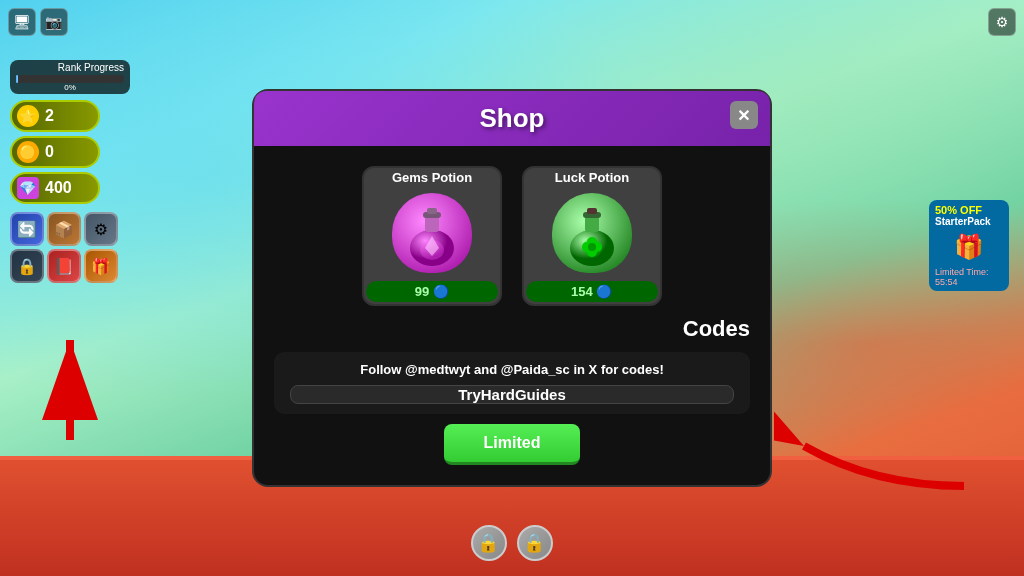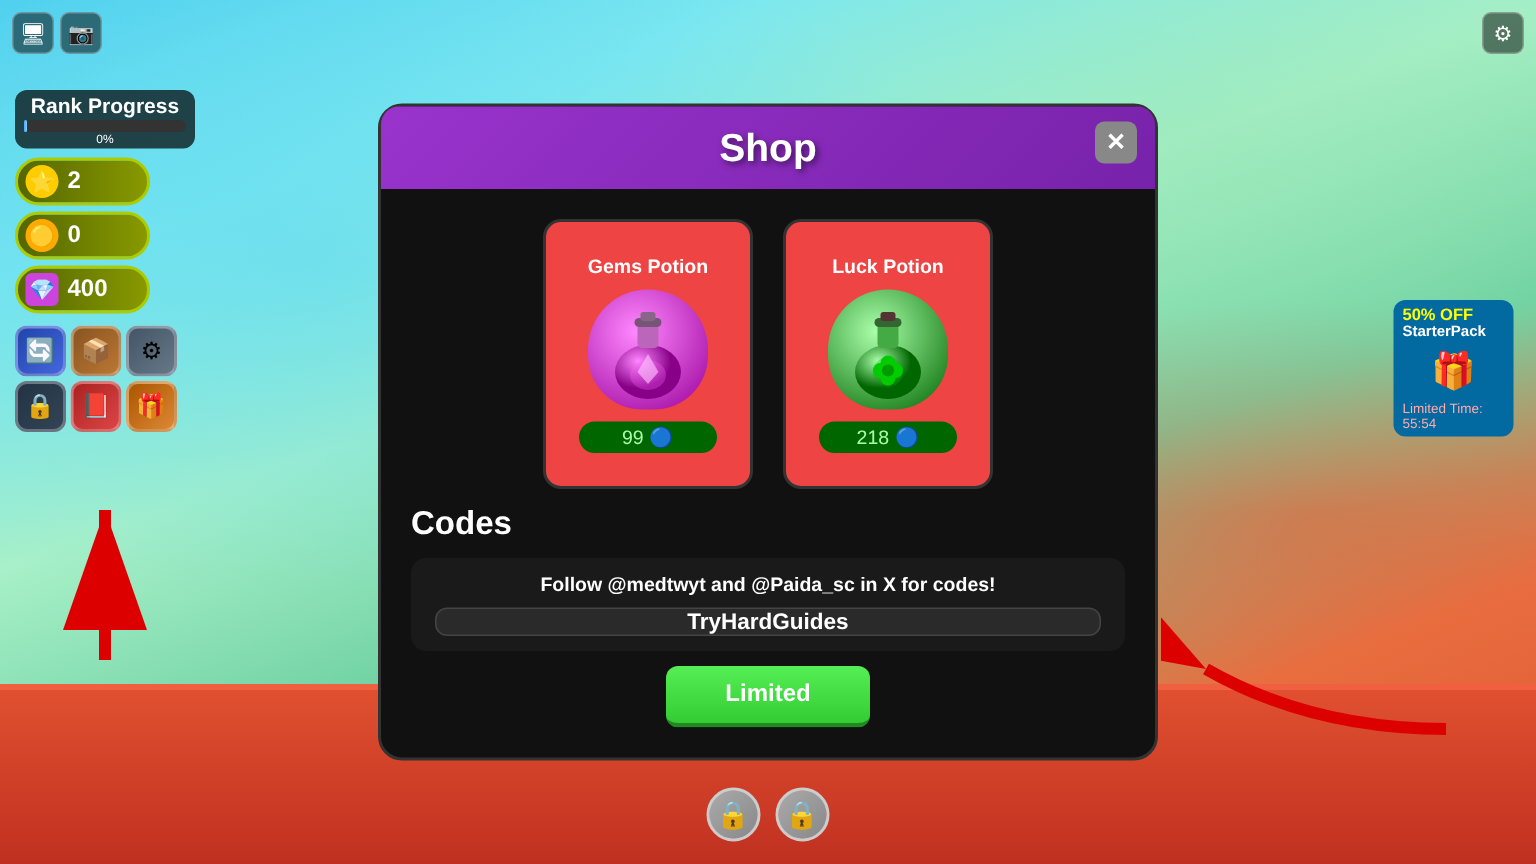--- a/index.html
+++ b/index.html
@@ -47,23 +47,22 @@
     .rank-progress {
       background: rgba(0,0,0,0.7);
       border-radius: 8px;
       padding: 2px 6px;
       width: 120px;
       margin-bottom: 2px;
     }
 
     .rank-label {
       color: white;
-      font-size: 14px;
-      text-align: center;
-      font-weight: bold;
+      font-size: 10px;
+      text-align: right;
     }
 
     .progress-bar-bg {
       background: #333;
       border-radius: 4px;
       height: 8px;
       width: 100%;
       margin-top: 2px;
     }
 
@@ -191,23 +190,23 @@
     }
 
     .shop-items {
       display: flex;
       justify-content: center;
       gap: 20px;
       padding: 20px 20px 10px;
     }
 
     .shop-item {
-      background: #ef4444;
+      background: #404040;
       border-radius: 12px;
-      padding: 22px;
+      padding: 2px;
       width: 140px;
       text-align: center;
       border: 2px solid #333;
       cursor: pointer;
     }
 
     .item-name {
       color: white;
       font-size: 13px;
       font-weight: 900;
@@ -239,32 +238,32 @@
     .item-price {
       display: flex;
       align-items: center;
       justify-content: center;
       gap: 4px;
       background: #006600;
       border-radius: 20px;
       padding: 3px 10px;
       color: #aaffaa;
       font-size: 13px;
-      font-weight: 400;
+      font-weight: 700;
     }
 
     .codes-section {
       padding: 0 20px;
     }
 
     .codes-title {
       color: white;
       font-size: 22px;
       font-weight: 900;
-      text-align: left;
+      text-align: right;
       margin-bottom: 10px;
     }
 
     .codes-info {
       background: #1a1a1a;
       border-radius: 10px;
       padding: 10px 16px;
       margin-bottom: 8px;
     }
 
@@ -516,21 +515,21 @@
             <circle cx="35" cy="50" r="10" fill="rgba(0,180,0,0.3)"></circle>
 
             <circle cx="35" cy="44" r="5" fill="#00cc00"></circle>
             <circle cx="30" cy="49" r="5" fill="#00cc00"></circle>
             <circle cx="40" cy="49" r="5" fill="#00cc00"></circle>
             <circle cx="35" cy="54" r="5" fill="#00cc00"></circle>
             <circle cx="35" cy="49" r="4" fill="#009900"></circle>
           </svg>
         </div>
         <div class="item-price">
-          <span>218</span>
+          <span>154</span>
           <span>🔵</span>
         </div>
       </div>
     </div>
 
     <div class="codes-section">
       <div class="codes-title">Codes</div>
       <div class="codes-info">
         <div class="codes-info-text">Follow @medtwyt and @Paida_sc in X for codes!</div>
         <div class="code-input-box">TryHardGuides</div>

